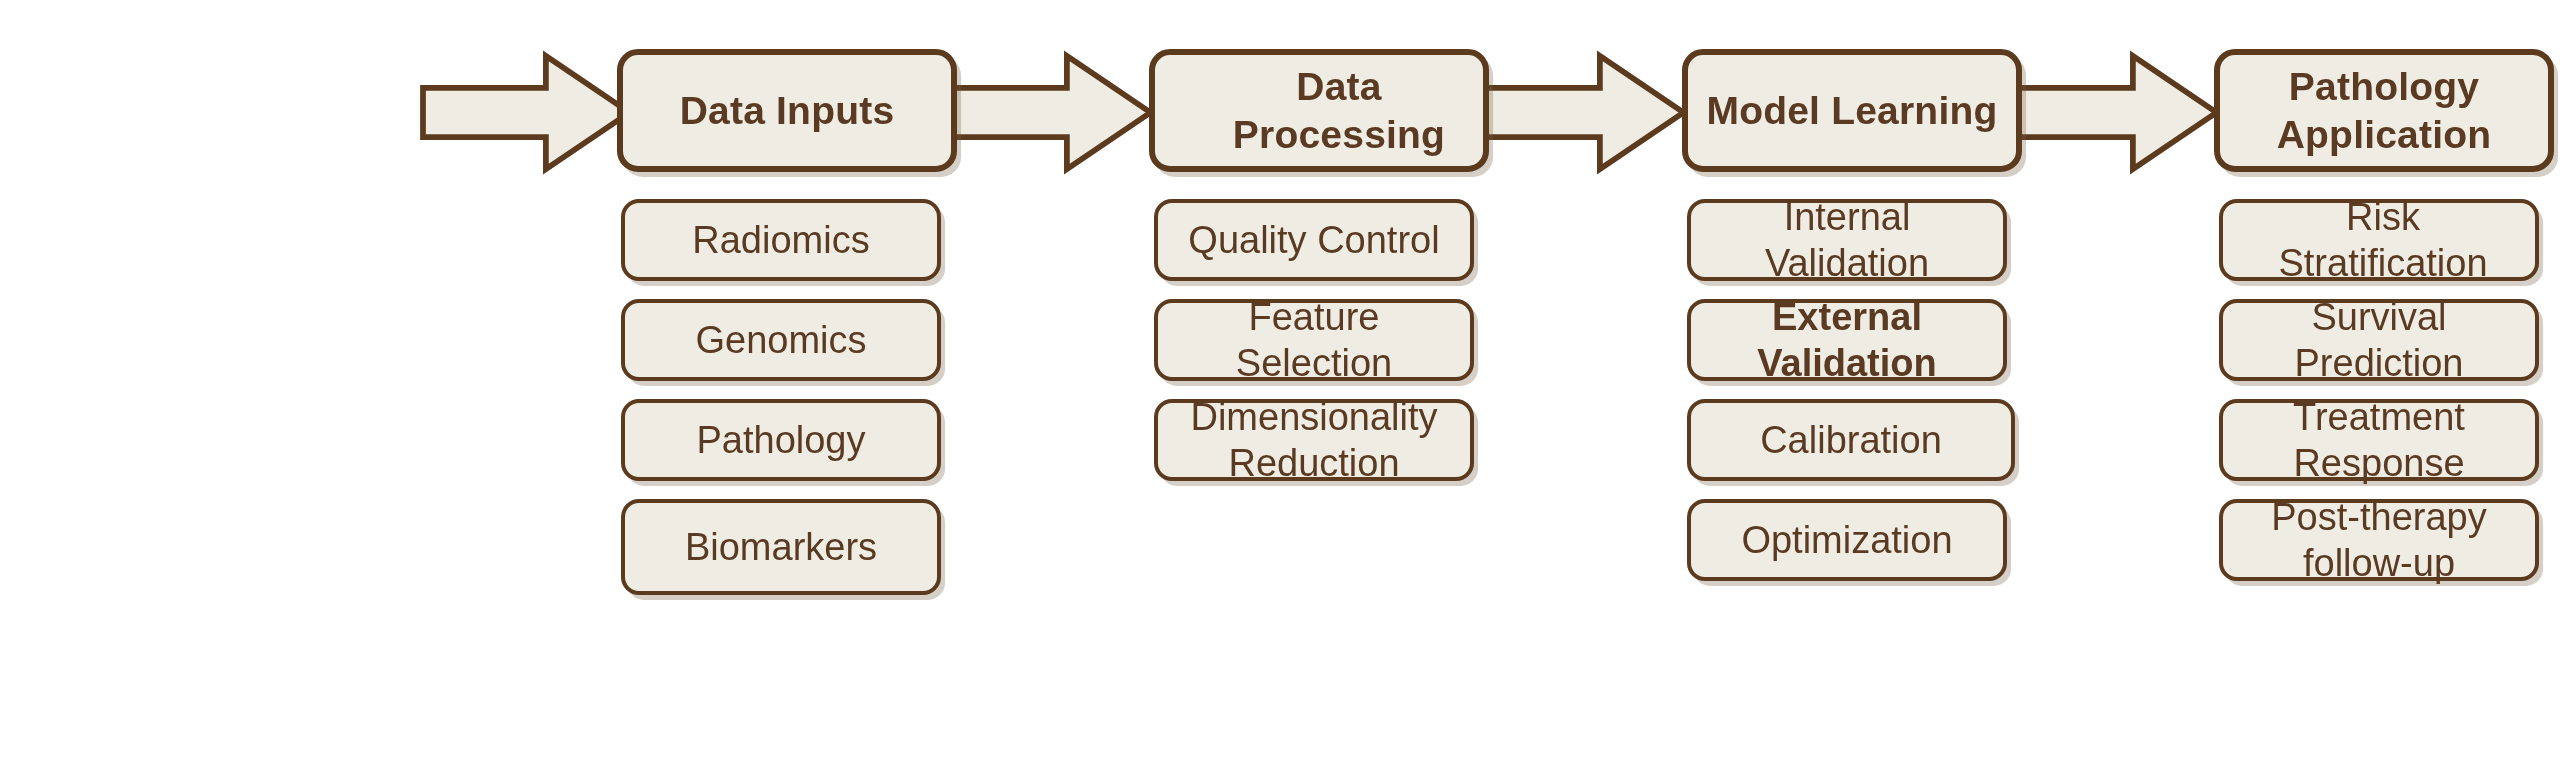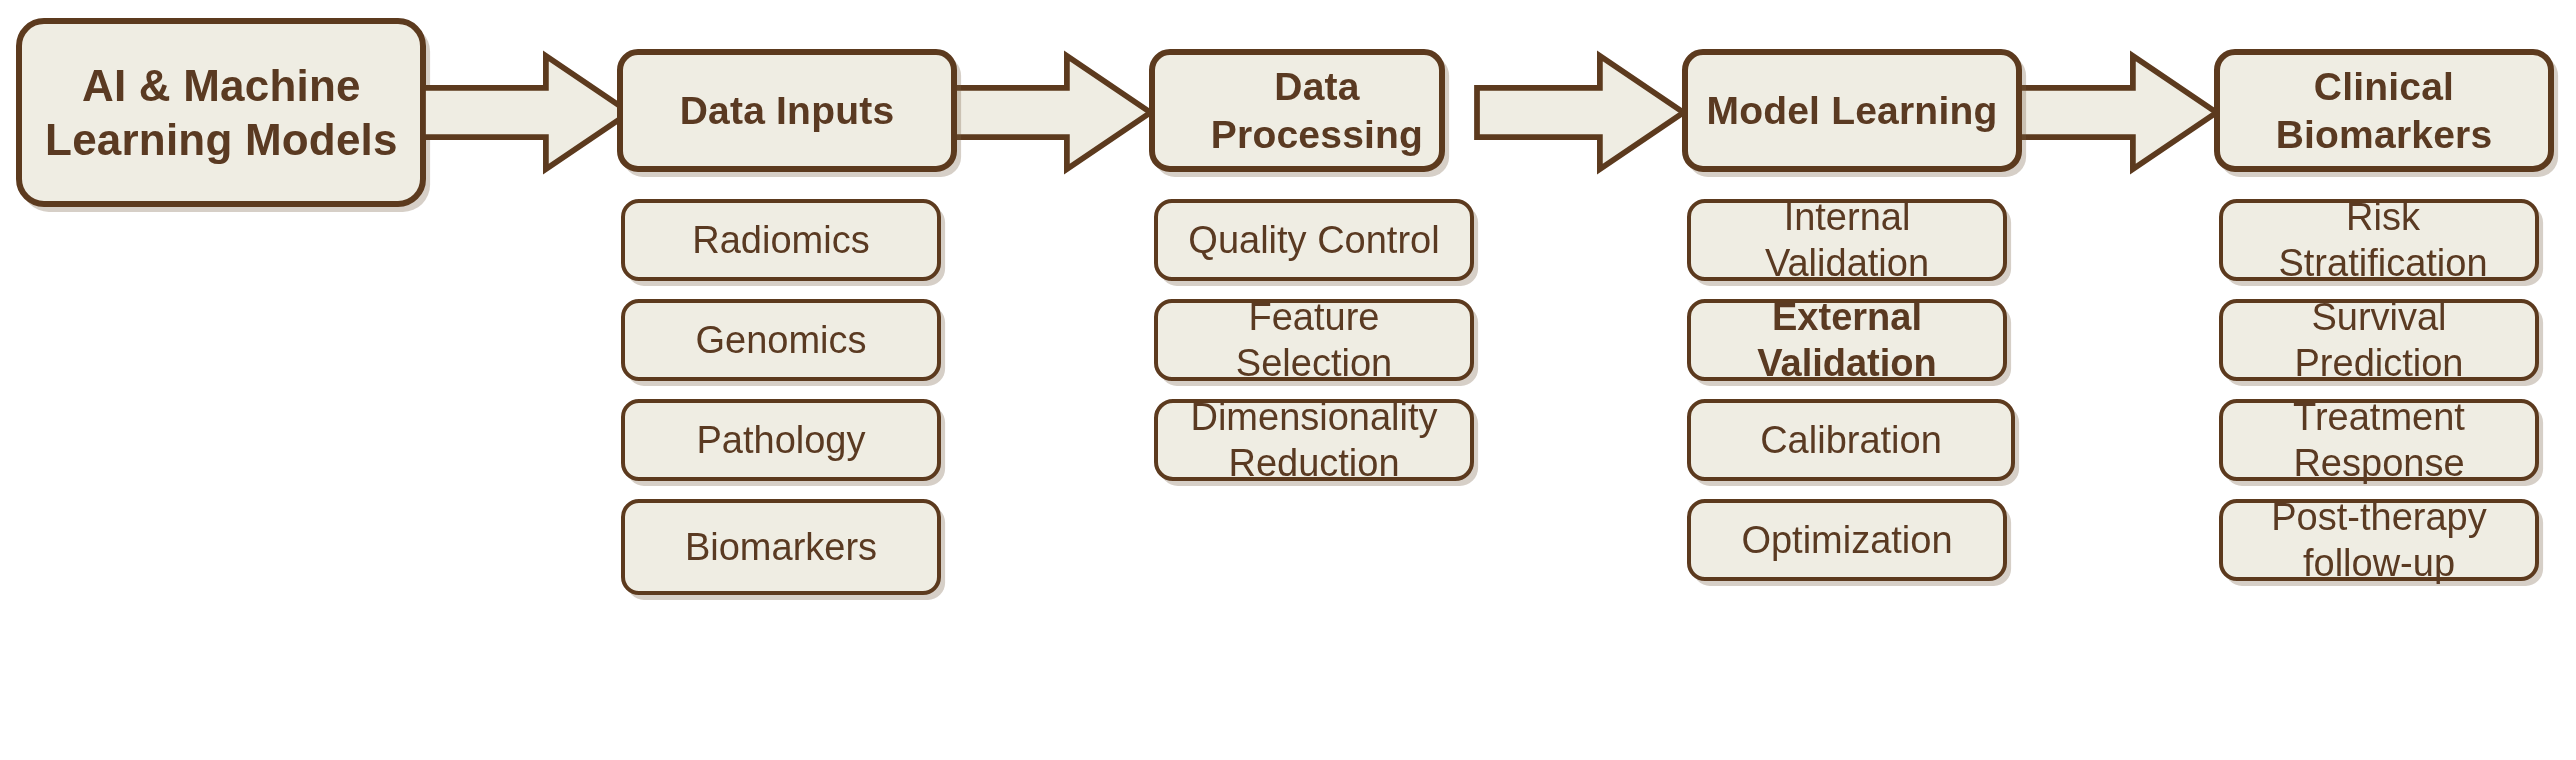--- a/index.html
+++ b/index.html
@@ -40,23 +40,20 @@
 
   
   .arrow{position:absolute;}
   .arrow svg{display:block;overflow:visible;}
 </style>
 </head>
 <body>
 
 <div id="stage">
 
-  <div class="node root" style="left:16.4px;top:18px;width:410px;height:189px;">
-    <span class="lbl">AI &amp; Machine<br>Learning Models</span>
-  </div>
 
   <div class="arrow" style="left:423px;top:51px;width:213px;height:123px;">
     <svg width="213" height="123" viewBox="0 0 260 150">
       <path d="M0,45 L150,45 L150,6 L252,75 L150,144 L150,105 L0,105 Z" fill="#efede3" stroke="#5c3a1e" stroke-width="7" stroke-linejoin="miter"></path>
     </svg>
   </div>
 
   <div class="arrow" style="left:944px;top:51px;width:213px;height:123px;">
     <svg width="213" height="123" viewBox="0 0 260 150">
       <path d="M0,45 L150,45 L150,6 L252,75 L150,144 L150,105 L0,105 Z" fill="#efede3" stroke="#5c3a1e" stroke-width="7" stroke-linejoin="miter"></path>
@@ -85,31 +82,31 @@
   <div class="node child" style="left:621px;top:299px;width:320px;height:82px;">
     <span class="lbl">Genomics</span>
   </div>
   <div class="node child" style="left:621px;top:399px;width:320px;height:82px;">
     <span class="lbl">Pathology</span>
   </div>
   <div class="node child" style="left:621px;top:499px;width:320px;height:96px;">
     <span class="lbl">Biomarkers</span>
   </div>
 
-  <div class="node stage-head" style="left:1149px;top:49px;width:296px;height:123px;padding-left:40px;">
+  <div class="node stage-head" style="left:1149px;top:49px;width:340px;height:123px;padding-left:40px;">
     <span class="lbl">Data Processing</span>
   </div>
 
   <div class="node child" style="left:1154px;top:199px;width:320px;height:82px;">
     <span class="lbl">Quality Control</span>
   </div>
   <div class="node child" style="left:1154px;top:299px;width:320px;height:82px;">
     <span class="lbl">Feature<br>Selection</span>
   </div>
-  <div class="node child" style="left:1154px;top:399px;width:320px;height:82px;border-radius:19px;">
+  <div class="node child" style="left:1154px;top:399px;width:320px;height:82px;">
     <span class="lbl">Dimensionality<br>Reduction</span>
   </div>
 
   <div class="node stage-head" style="left:1682px;top:49px;width:340px;height:123px;">
     <span class="lbl">Model Learning</span>
   </div>
 
   <div class="node child" style="left:1687px;top:199px;width:320px;height:82px;">
     <span class="lbl">Internal<br>Validation</span>
   </div>
@@ -117,21 +114,21 @@
     <span class="lbl">External<br>Validation</span>
   </div>
   <div class="node child" style="left:1687px;top:399px;width:328px;height:82px;">
     <span class="lbl">Calibration</span>
   </div>
   <div class="node child" style="left:1687px;top:499px;width:320px;height:82px;">
     <span class="lbl">Optimization</span>
   </div>
 
   <div class="node stage-head" style="left:2214px;top:49px;width:340px;height:123px;">
-    <span class="lbl">Clinical Biomarkers</span>
+    <span class="lbl">Pathology Application</span>
   </div>
 
   <div class="node child" style="left:2219px;top:199px;width:320px;height:82px;padding-left:8px;">
     <span class="lbl">Risk<br>Stratification</span>
   </div>
   <div class="node child" style="left:2219px;top:299px;width:320px;height:82px;">
     <span class="lbl">Survival<br>Prediction</span>
   </div>
   <div class="node child" style="left:2219px;top:399px;width:320px;height:82px;">
     <span class="lbl">Treatment<br>Response</span>

